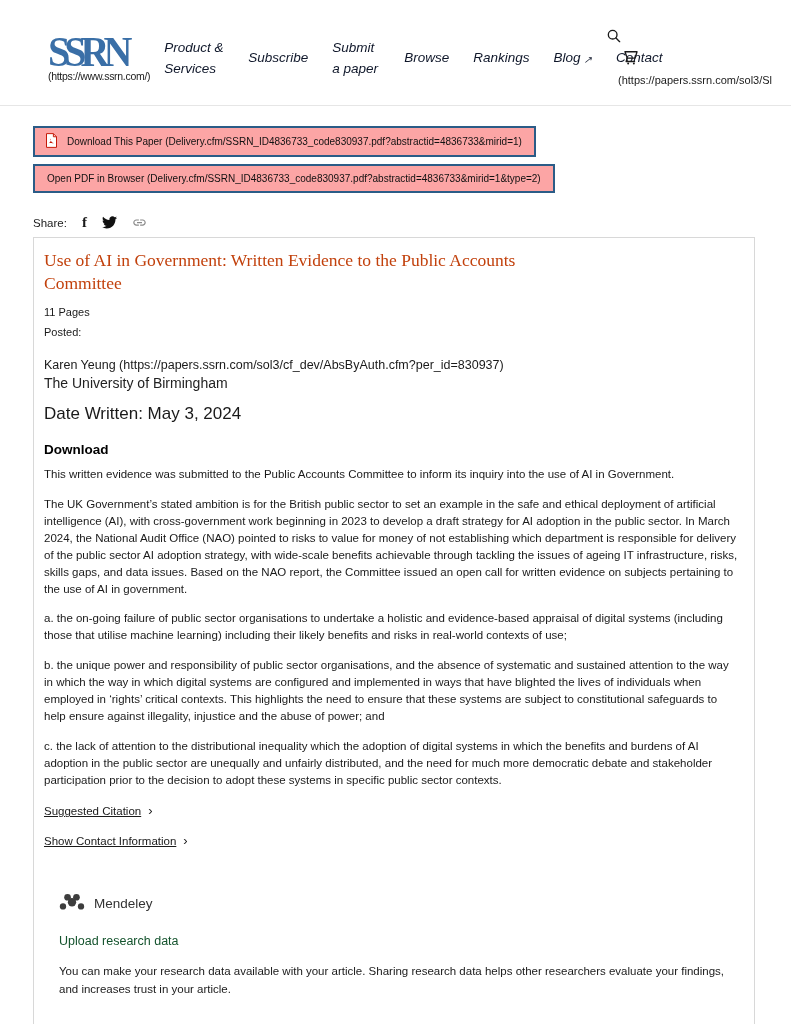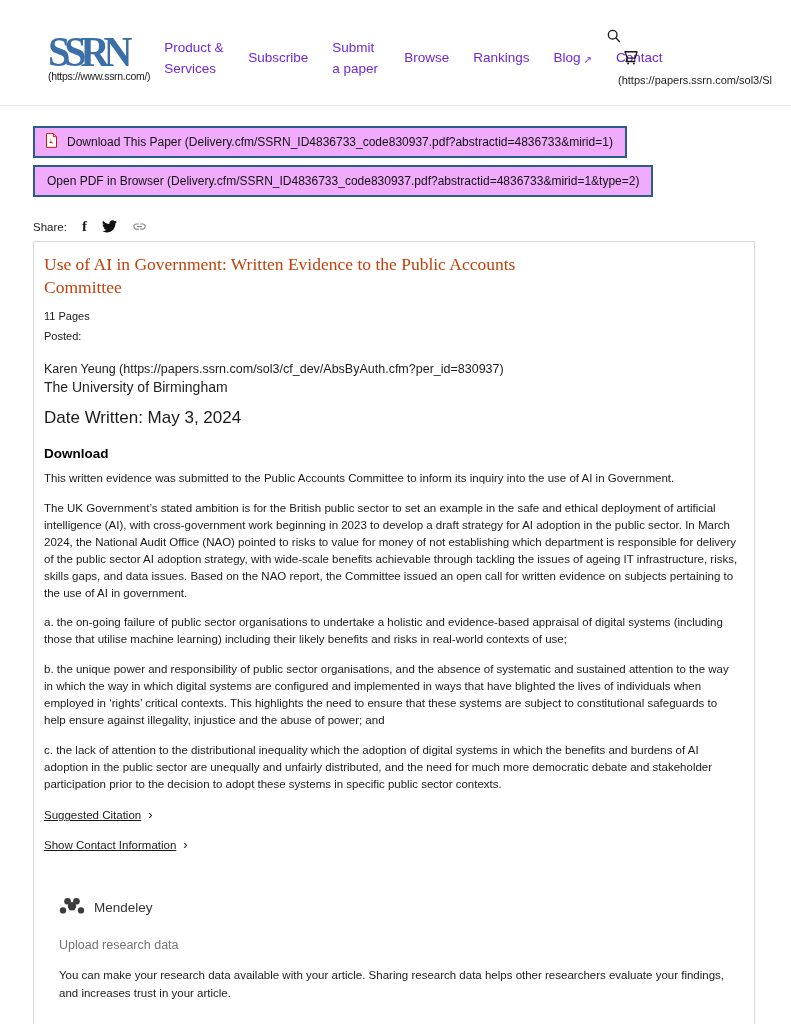--- a/index.html
+++ b/index.html
@@ -27,21 +27,21 @@
     font-family:"Liberation Serif", serif;
     font-weight:bold;
     font-size:40px;
     line-height:0.85;
     color:#3a6fa7;
     letter-spacing:-6px;
     transform:scaleY(1.05);
   }
   .logo-url { font-size:10.5px; color:#1a1a1a; margin-top:1px; letter-spacing:-0.3px; white-space:nowrap; }
 
-  nav { display:flex; align-items:center; gap:24px; font-size:13.5px; color:#6d28d9; }
+  nav { display:flex; align-items:center; gap:24px; font-size:13.5px; color:#0f172a;font-style:italic; }
   .nav-item { cursor:pointer; line-height:1.55; }
   .nav-item.wrap-narrow { width:60px; }
   .nav-item.wrap-xnarrow { width:48px; }
   .nav-blog { display:flex; align-items:center; gap:3px; }
   .ext-arrow { font-size:10px; position:relative; top:1px; }
 
   .header-right { position:absolute; left:600px; top:26px; width:191px; height:70px; }
   .hr-search { position:absolute; left:6px; top:2px; cursor:pointer; }
   .hr-cart { position:absolute; left:22px; top:22px; cursor:pointer; }
   .hr-url {
@@ -50,23 +50,23 @@
     width:175px; color:#1a1a1a;
   }
 
   
   main { padding-left:33px; }
   .actions { margin-top:20px; }
   .action-btn {
     display:flex; align-items:center; gap:9px;
     width:fit-content;
     border:2px solid #2b5c87;
-    background:#f0abfc;
+    background:#fca5a5;
     padding:5px 12px 5px 10px;
-    font-size:12px;
+    font-size:10px;
     color:#111;
     margin-bottom:7px;
     cursor:pointer;
     white-space:nowrap;
   }
   .action-btn.no-icon { padding:7px 12px; }
 
   
   .share-row { display:flex; align-items:center; gap:15px; margin:22px 0 7px 0; font-size:11.5px; }
   .share-icon { cursor:pointer; display:flex; align-items:center; }
@@ -94,21 +94,21 @@
   .date-written { font-size:17px; margin-bottom:18px; }
   h2.abstract-h { font-size:13.5px; font-weight:bold; margin:8px 0 9px 0; color:#000; }
   .paper-box p { font-size:11.5px; line-height:1.47; margin-bottom:13px; color:#1a1a1a; }
   .cite-link { font-size:11.5px; margin:15px 0 11px 0; cursor:pointer; width:fit-content; }
   .cite-link .lbl { text-decoration:underline; }
   .cite-link .chev { margin-left:7px; font-size:13px; text-decoration:none; display:inline-block; }
 
   
   .mendeley { margin:44px 0 0 15px; padding-bottom:26px; }
   .m-brand { display:flex; align-items:center; gap:9px; font-size:13.5px; color:#333; margin-bottom:20px; }
-  .m-head { font-size:12.5px; margin-bottom:15px; color:#737373; }
+  .m-head { font-size:12.5px; margin-bottom:15px; color:#14532d; }
   .mendeley p { font-size:11.5px; line-height:1.5; margin-bottom:14px; max-width:680px; color:#1a1a1a; }
 </style>
 </head>
 <body>
 
 <div class="page">
 
   <header>
     <div class="logo-wrap">
       <div class="logo-text">SSRN</div>

